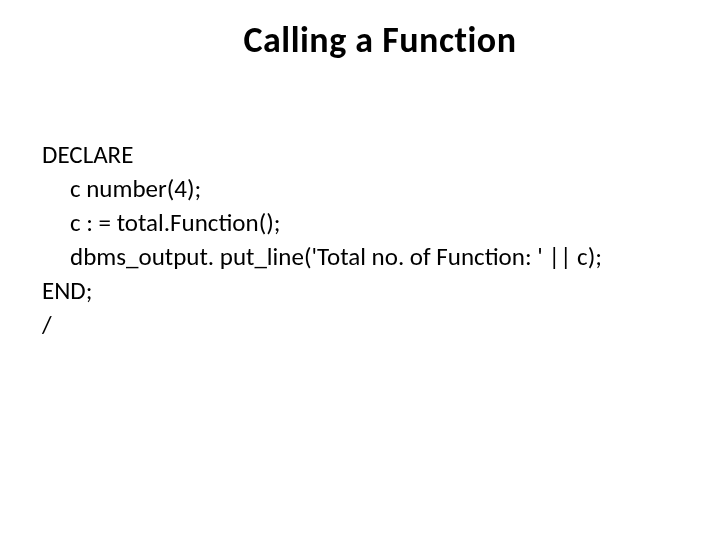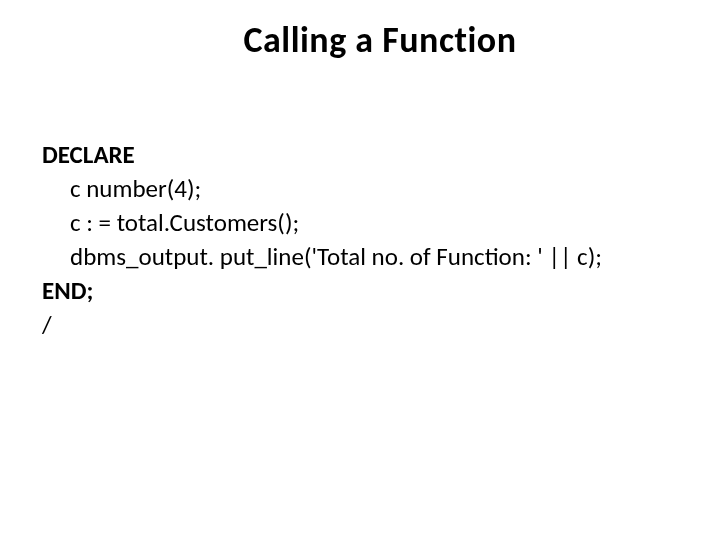--- a/index.html
+++ b/index.html
@@ -36,30 +36,30 @@
     font-size: 25px;
     line-height: 1.36;
   }
   .line {
     white-space: pre;
   }
   .indent {
     padding-left: 28px;
   }
   .kw {
-    font-weight: 700;
+    font-weight: 400;
   }
 </style>
 </head>
 <body>
 
 <div class="slide">
   <div class="title">Calling a Function</div>
 
   <div class="body">
     <div class="line kw">DECLARE</div>
     <div class="line indent">c number(4);</div>
-    <div class="line indent">c : = total.Customers();</div>
+    <div class="line indent">c : = total.Function();</div>
     <div class="line indent">dbms_output. put_line('Total no. of Function: ' || c);</div>
     <div class="line kw">END;</div>
     <div class="line">/</div>
   </div>
 </div>
 
 </body></html>

